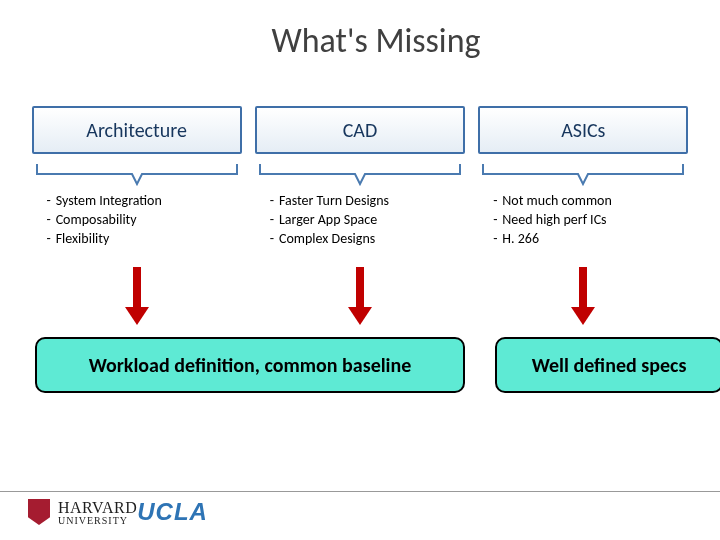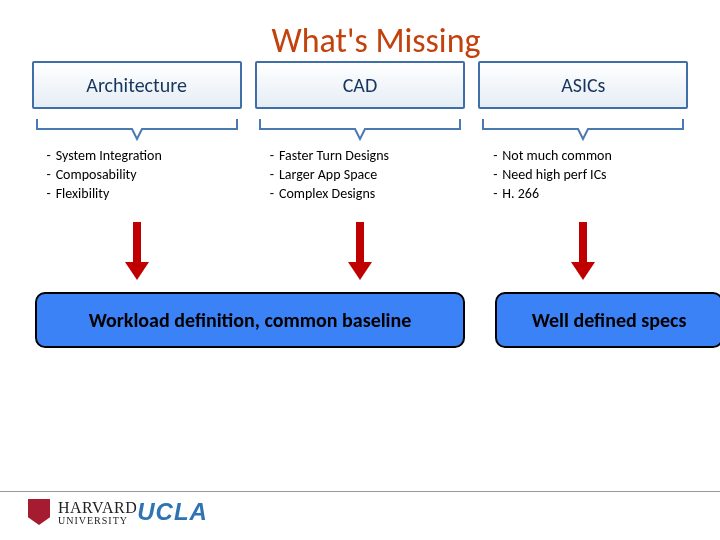--- a/index.html
+++ b/index.html
@@ -7,28 +7,29 @@
     width: 720px;
     height: 540px;
     font-family: Calibri, Arial, sans-serif;
     background: #fff;
     position: relative;
     overflow: hidden;
   }
   .title {
     text-align: center;
     font-size: 34px;
-    color: #c2410c;
+    color: #404040;
     margin-top: 20px;
     font-weight: normal;
     margin-left: 32px;
   }
   .columns {
     display: flex;
     justify-content: space-around;
+    margin-top: 45px;
     padding: 0 25px;
   }
   .col {
     width: 210px;
     display: flex;
     flex-direction: column;
     align-items: center;
   }
   .box {
     width: 100%;
@@ -63,21 +64,21 @@
     margin-top: 18px;
   }
   .arrow svg { display:block; }
   .bottom-row {
     display: flex;
     margin-top: 10px;
     padding: 0 25px;
     gap: 30px;
   }
   .green-box {
-    background: #3b82f6;
+    background: #5eead4;
     border: 2px solid #000;
     border-radius: 10px;
     text-align: center;
     font-size: 20px;
     font-weight: bold;
     color: #000;
     padding: 14px 8px;
     flex-shrink: 0;
   }
   .green-wide { width: 430px; margin-left: 10px; }

